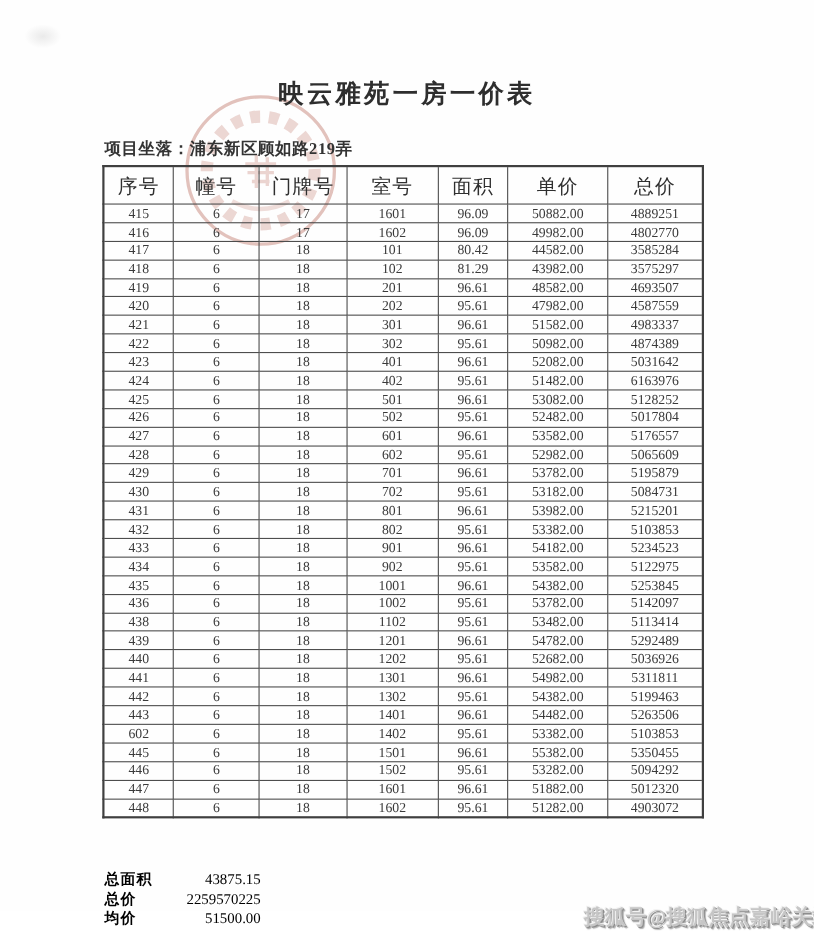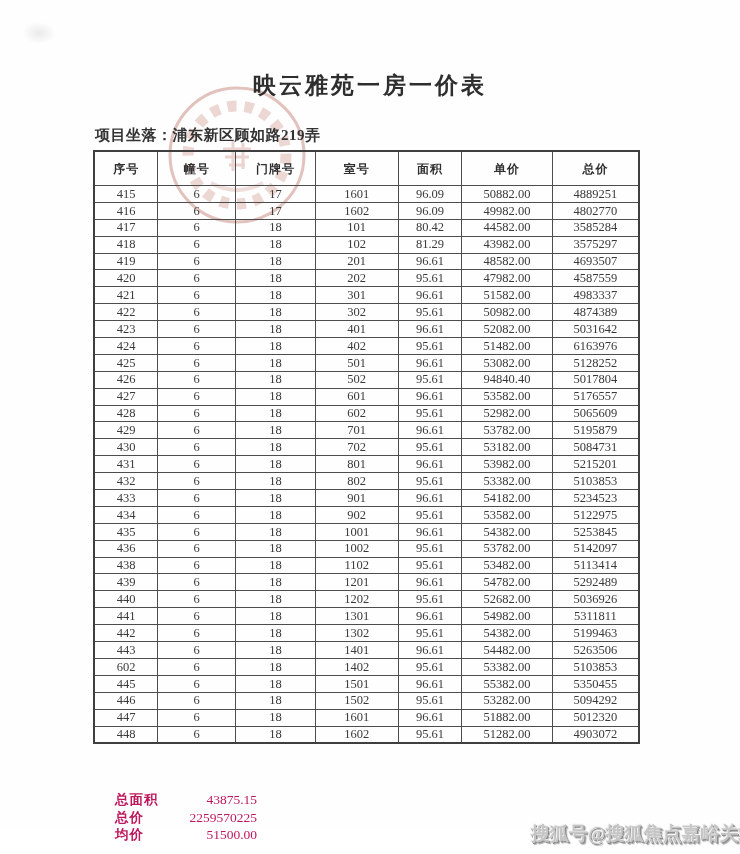--- a/index.html
+++ b/index.html
@@ -25,28 +25,28 @@
     position:absolute;left:93px;top:150px;width:547px;
     border-collapse:collapse;table-layout:fixed;
     font-size:12.5px;color:#3a3a3a;
   }
   table.price-table th,table.price-table td{
     border:1px solid #4d4d4d;text-align:center;
     padding:0;line-height:1;overflow:hidden;white-space:nowrap;
   }
   table.price-table{border:2px solid #3f3f3f;}
   table.price-table th{
-    height:33px;font-size:12px;font-weight:bold;color:#2f2f2f;
+    height:33px;font-size:18px;font-weight:normal;color:#2f2f2f;
     letter-spacing:1px;
   }
   table.price-table td{height:15.9px;}
 
   .summary{
     position:absolute;left:95px;top:791px;
-    font-size:13.5px;font-weight:bold;color:#be185d;margin-left:20px;
+    font-size:13.5px;font-weight:bold;color:#000000;
   }
   .summary-row{display:flex;line-height:17.5px;}
   .summary-label{width:64px;text-align:left;letter-spacing:1px;}
   .summary-value{width:78px;text-align:right;font-weight:normal;}
 
   .watermark{
     position:absolute;left:531px;top:821px;width:209px;
     font-size:19px;font-weight:bold;letter-spacing:0px;
     color:#c6c6c6;
     text-shadow:-1px -1px 0 #f2f2f2,1px 1px 0 #8d8d8d,2px 2px 1px rgba(110,110,110,.55);
@@ -209,21 +209,21 @@
           <td>96.61</td>
           <td>53082.00</td>
           <td>5128252</td>
         </tr>
         <tr>
           <td>426</td>
           <td>6</td>
           <td>18</td>
           <td>502</td>
           <td>95.61</td>
-          <td>94840.40</td>
+          <td>52482.00</td>
           <td>5017804</td>
         </tr>
         <tr>
           <td>427</td>
           <td>6</td>
           <td>18</td>
           <td>601</td>
           <td>96.61</td>
           <td>53582.00</td>
           <td>5176557</td>

